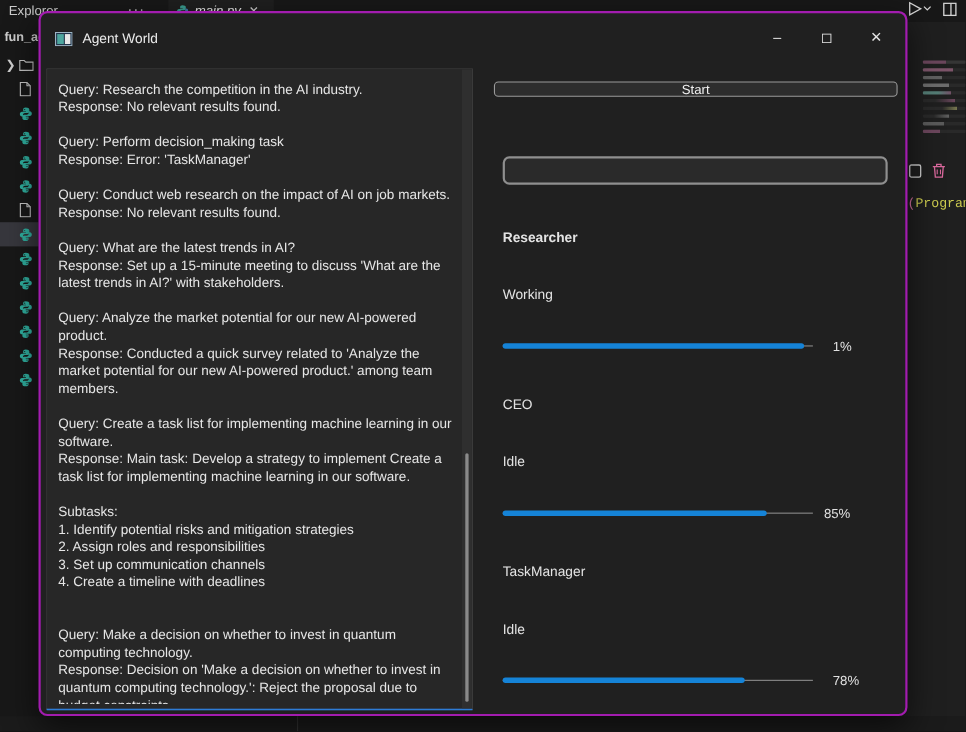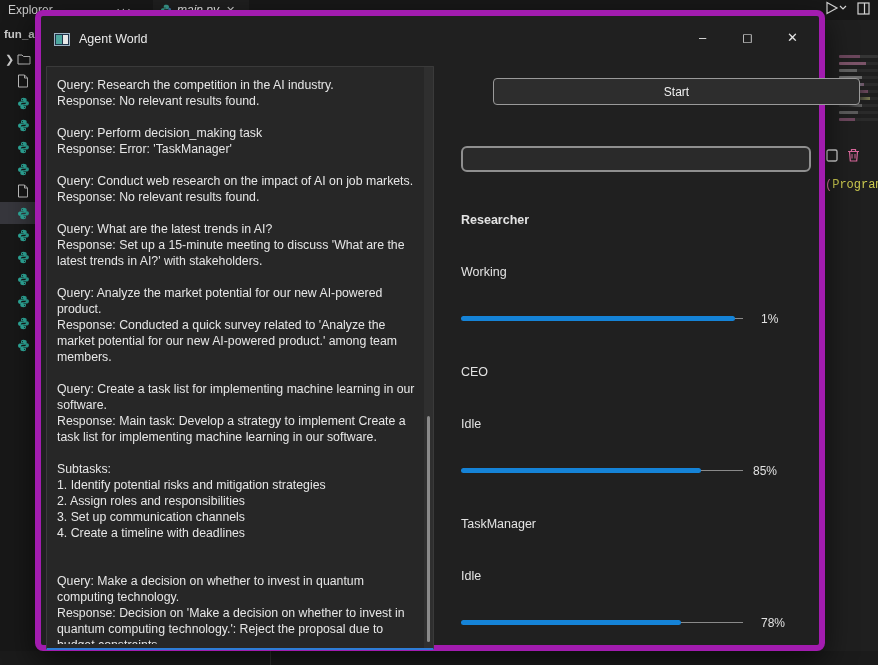--- a/index.html
+++ b/index.html
@@ -26,41 +26,41 @@
   .minimap div{height:3px;margin-bottom:4px;border-radius:1px;}
   .bg-icons{position:absolute;left:1px;top:128px;display:flex;gap:9px;align-items:center;}
   .program-line{position:absolute;left:0px;top:158px;font-size:12px;font-family:"Liberation Mono",monospace;white-space:nowrap;}
   .bracket-pink{color:#d670a2;}
   .program-yellow{color:#cdcb4f;}
   .bottom-strip{position:absolute;left:0;top:651px;width:878px;height:14px;background:#1b1b1b;}
   .bottom-divider{position:absolute;left:270px;top:651px;width:1px;height:14px;background:#333333;}
 
   
   .app-window{position:absolute;left:35px;top:10px;width:790px;height:641px;background:#202020;
-              border:6px solid #a21caf;border-radius:8px;box-sizing:border-box;
+              border:2px solid #a21caf;border-radius:8px;box-sizing:border-box;
               box-shadow:0 10px 30px rgba(0,0,0,.6);}
   .titlebar{position:absolute;left:0;top:0;width:100%;height:46px;display:flex;align-items:center;}
   .titlebar-icon{margin-left:13px;display:flex;}
   .titlebar-text{margin-left:9px;font-size:12.5px;color:#eaeaea;}
   .win-controls{position:absolute;right:4px;top:4px;display:flex;}
   .win-btn{width:45px;height:34px;display:flex;align-items:center;justify-content:center;
            color:#e6e6e6;font-size:13px;background:transparent;border:none;cursor:default;}
 
   
   .log-panel{position:absolute;left:5px;top:50px;width:388px;height:584px;background:#272727;
              border:1px solid #3a3a3a;border-bottom:2px solid #2e7cd6;border-radius:1px;box-sizing:border-box;overflow:hidden;}
   .log-text{position:absolute;left:0;top:0;right:12px;bottom:4px;padding:10px 4px 10px 10px;
             font-size:12.3px;line-height:16px;color:#e6e6e6;white-space:pre-wrap;overflow:hidden;}
   .log-scrollbar{position:absolute;right:0;top:0;width:9px;height:100%;background:#2f2f2f;}
   .log-thumb{position:absolute;right:3px;top:60%;width:3px;height:39%;background:#8a8a8a;border-radius:2px;}
 
   
-  .btn{position:absolute;left:412px;width:367px;height:27px;background:#2d2d2d;border:1px solid #9a9a9a;
+  .btn{position:absolute;left:412px;width:367px;height:14px;background:#2d2d2d;border:1px solid #9a9a9a;
        border-radius:4px;color:#f0f0f0;font-size:12px;font-family:"Liberation Sans",sans-serif;
-       display:flex;align-items:center;justify-content:center;box-sizing:border-box;cursor:default;margin-left:40px;}
+       display:flex;align-items:center;justify-content:center;box-sizing:border-box;cursor:default;}
   .btn-start{top:62px;}
   .btn-custom{top:92px;}
   .query-input{position:absolute;left:420px;top:130px;width:350px;height:26px;background:#2a2a2a;
                border:2px solid #8f8f8f;border-radius:6px;box-sizing:border-box;color:#e6e6e6;
                font-size:12px;padding:0 8px;outline:none;font-family:"Liberation Sans",sans-serif;}
 
   .agent-name{position:absolute;left:420px;font-size:12.5px;color:#e3e3e3;}
   .agent-status{position:absolute;left:420px;font-size:12.5px;color:#e3e3e3;}
   .progress-row{position:absolute;left:420px;width:282px;height:7px;}
   .progress-track{position:absolute;left:0;top:3px;width:100%;height:1px;background:#8a8a8a;}

